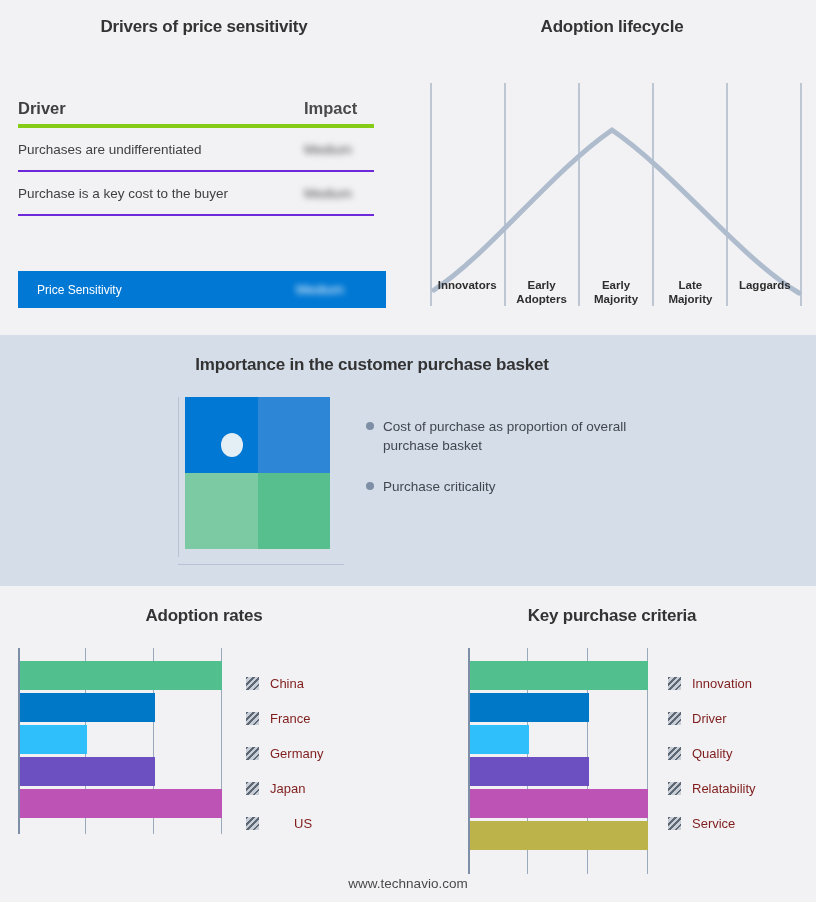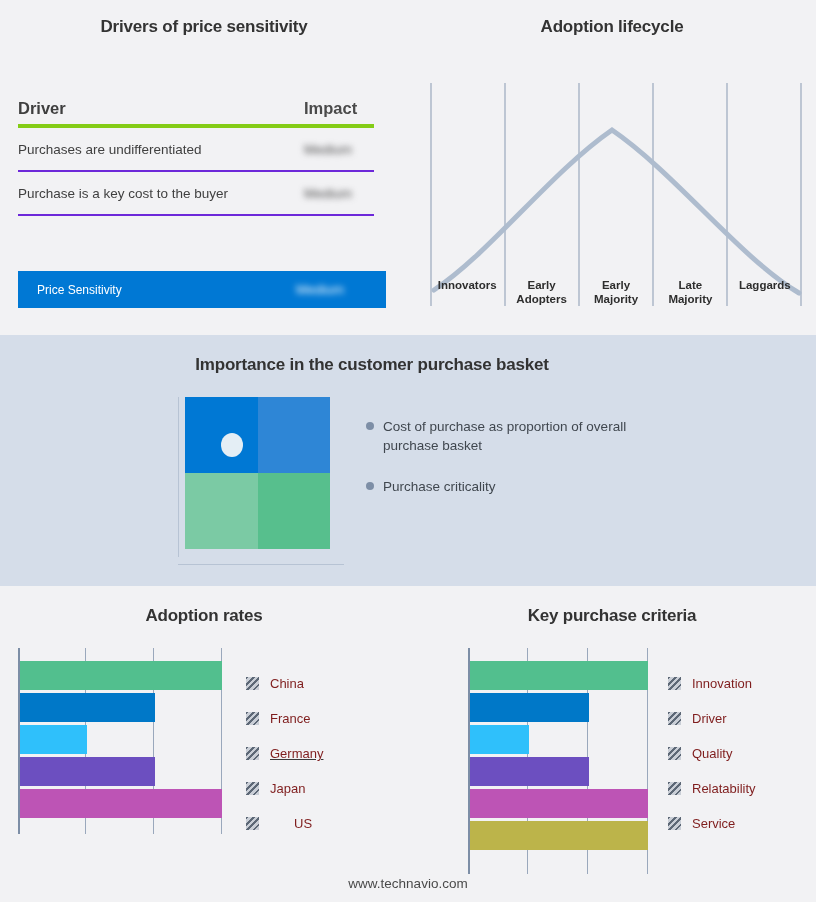--- a/index.html
+++ b/index.html
@@ -378,21 +378,21 @@
     </div>
     <div class="blegend" id="adoption-legend" style="margin-left:24px; padding-top:18px;">
         <div class="bl-row" style="height: 35px;">
           <span class="hatch-swatch"></span>
           <span class="bl-name">China</span>
         </div>
         <div class="bl-row" style="height: 35px;">
           <span class="hatch-swatch"></span>
           <span class="bl-name">France</span>
         </div>
-        <div class="bl-row" style="height: 35px; text-decoration: underline;">
+        <div class="bl-row" style="height: 35px;">
           <span class="hatch-swatch"></span>
           <span class="bl-name">Germany</span>
         </div>
         <div class="bl-row" style="height: 35px;">
           <span class="hatch-swatch"></span>
           <span class="bl-name">Japan</span>
         </div>
         <div class="bl-row" style="height: 35px; gap: 24px;">
           <span class="hatch-swatch"></span>
           <span class="bl-name">US</span>

